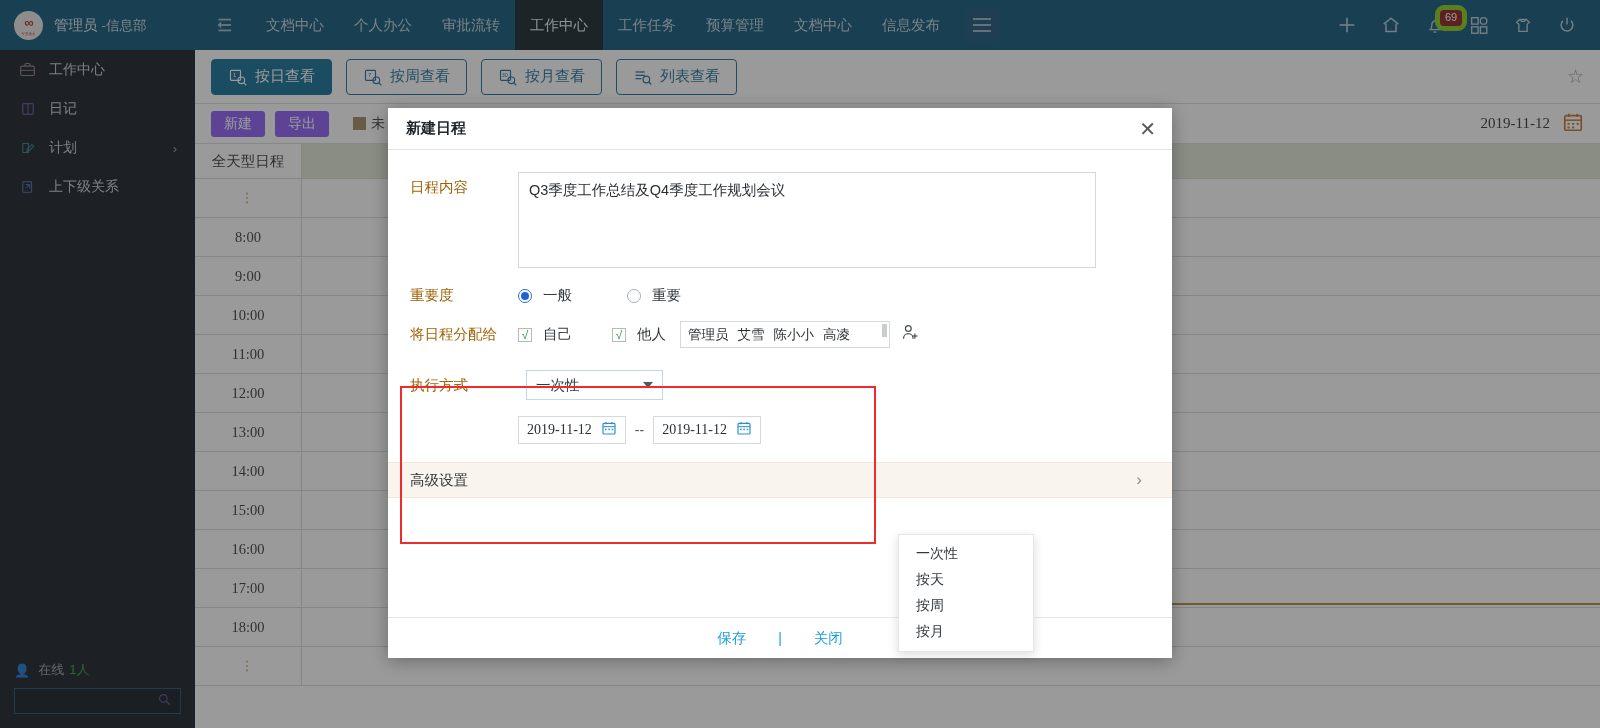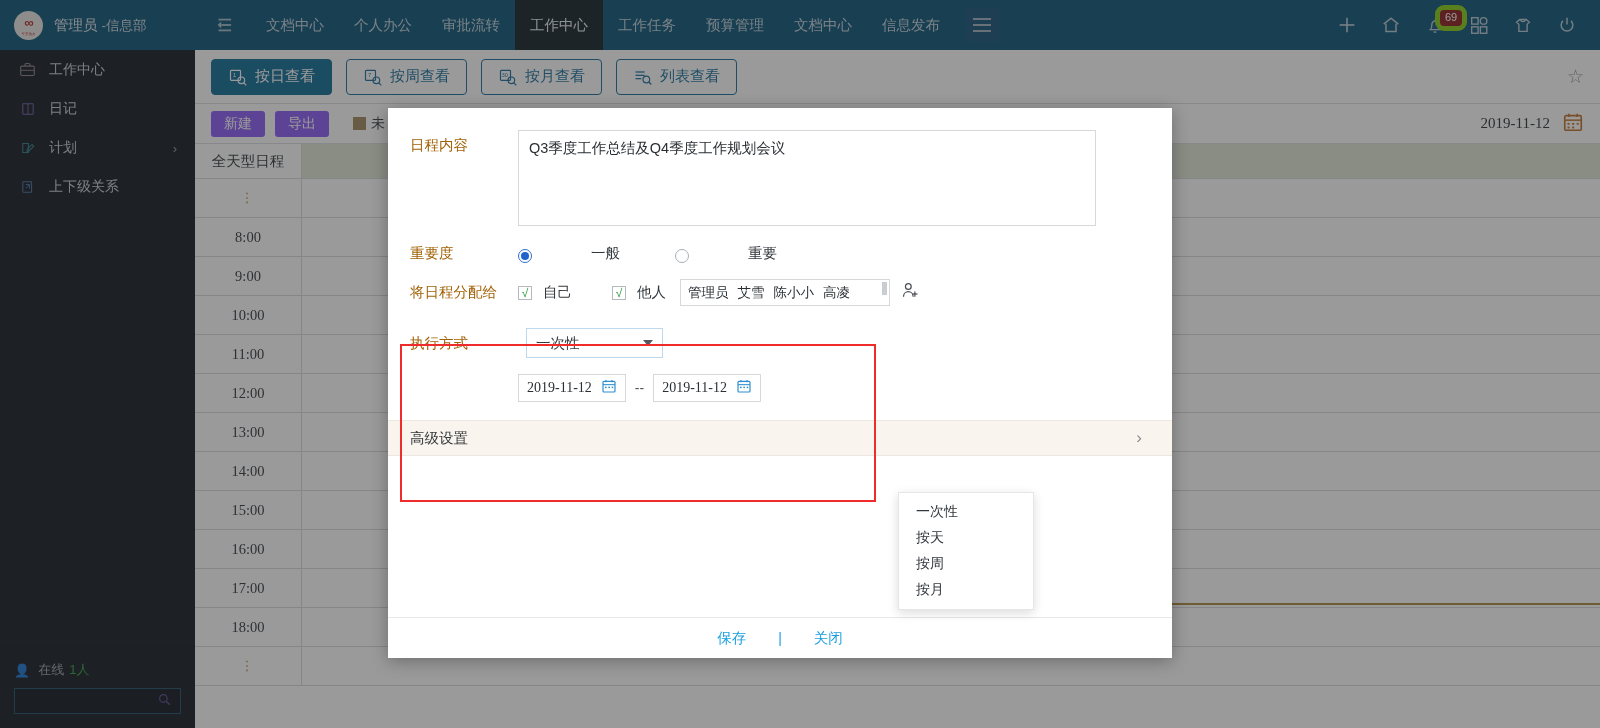--- a/index.html
+++ b/index.html
@@ -196,21 +196,21 @@
     width: 108px; flex: none; font-size: 14.5px; color: #a16207;
     padding-top: 6px; padding-left: 0;
   }
   .textarea {
     width: 578px; height: 96px; border: 1px solid #d6d9dc;
     padding: 8px 10px; font-size: 14.5px; color: #2a2f34;
     font-family: inherit; resize: none; outline: none;
   }
 
   .frow-radio { margin-top: 18px; align-items: center; }
-  .radio-opt { display: flex; align-items: flex-end; margin-right: 55px; cursor: pointer; gap: 48px; }
+  .radio-opt { display: flex; align-items: center; margin-right: 55px; cursor: pointer; }
   .radio {
     width: 14px; height: 14px; border-radius: 50%; border: 1px solid #a9afb5;
     margin-right: 11px; display: flex; align-items: center; justify-content: center;
     background: #fff;
   }
   .radio.on { border-color: #2f6fd0; }
   .radio.on::after { content: ""; width: 8px; height: 8px; border-radius: 50%; background: #1f63cc; }
   .radio-txt { font-size: 14.5px; color: #33383d; }
 
   .frow-assign { margin-top: 16px; align-items: center; }
@@ -561,20 +561,24 @@
             <span class="dots">⋮</span>
           </div>
         <div class="cal-body"></div>
       </div>
     </div>
   </div>
 
   <div class="dim"></div>
 
   <div class="modal">
+    <div class="modal-head">
+      <div class="modal-title">新建日程</div>
+      <div class="modal-close">✕</div>
+    </div>
 
     <div class="modal-body">
 
       <div class="redbox"></div>
 
       <div class="frow">
         <div class="flabel">日程内容</div>
         <textarea class="textarea" style="">Q3季度工作总结及Q4季度工作规划会议</textarea>
       </div>
 

